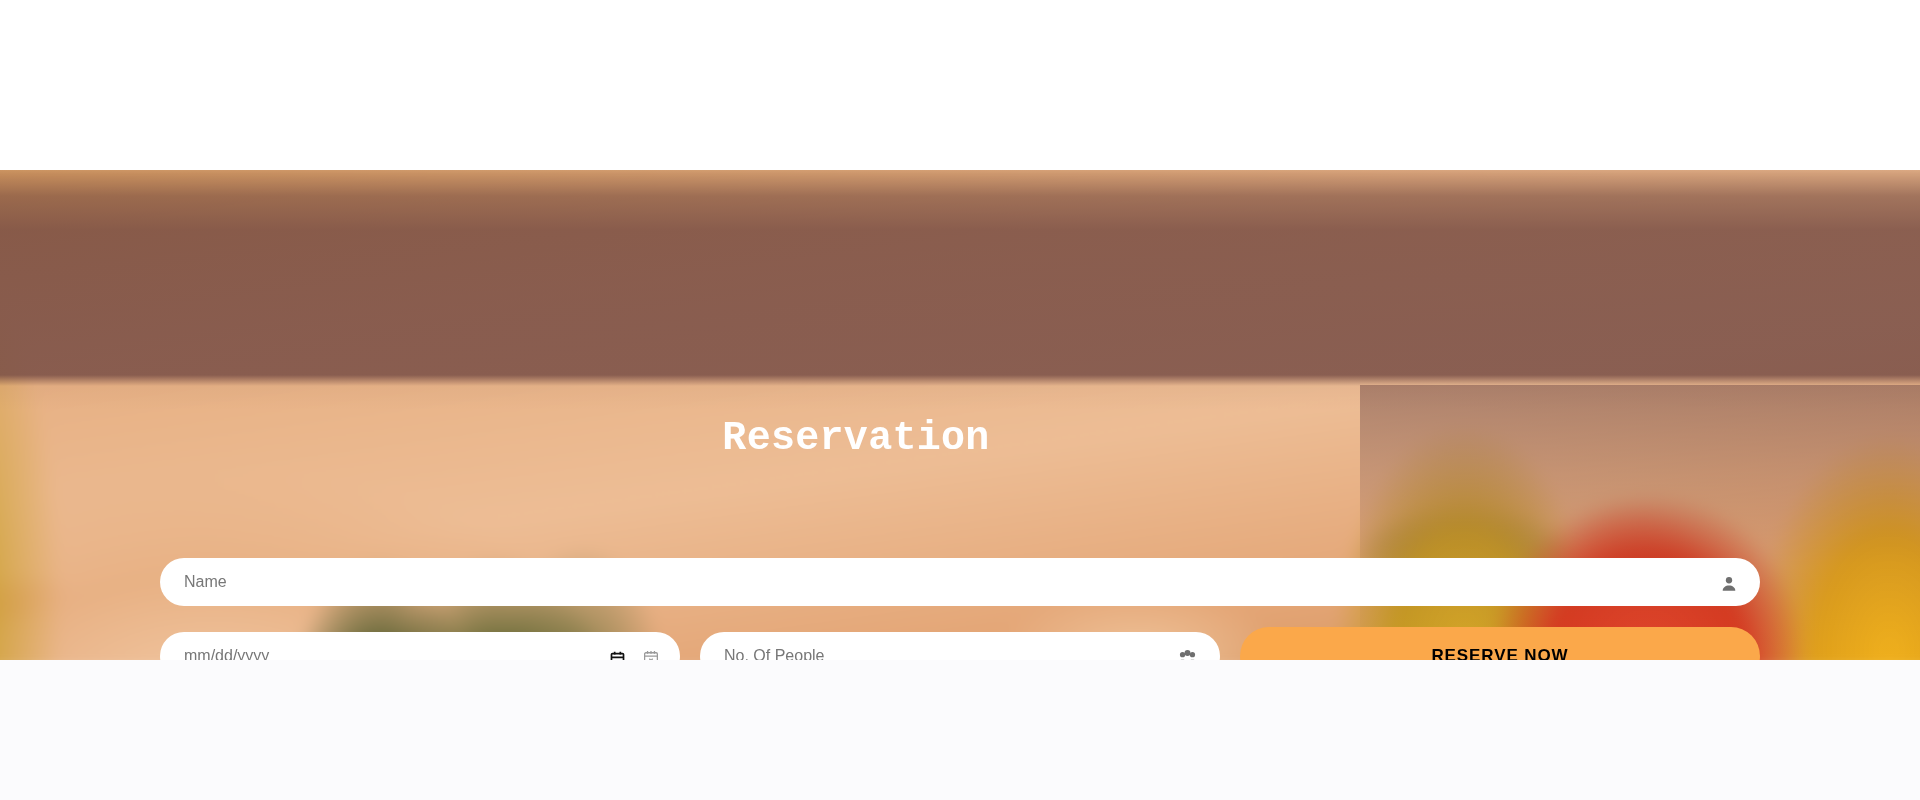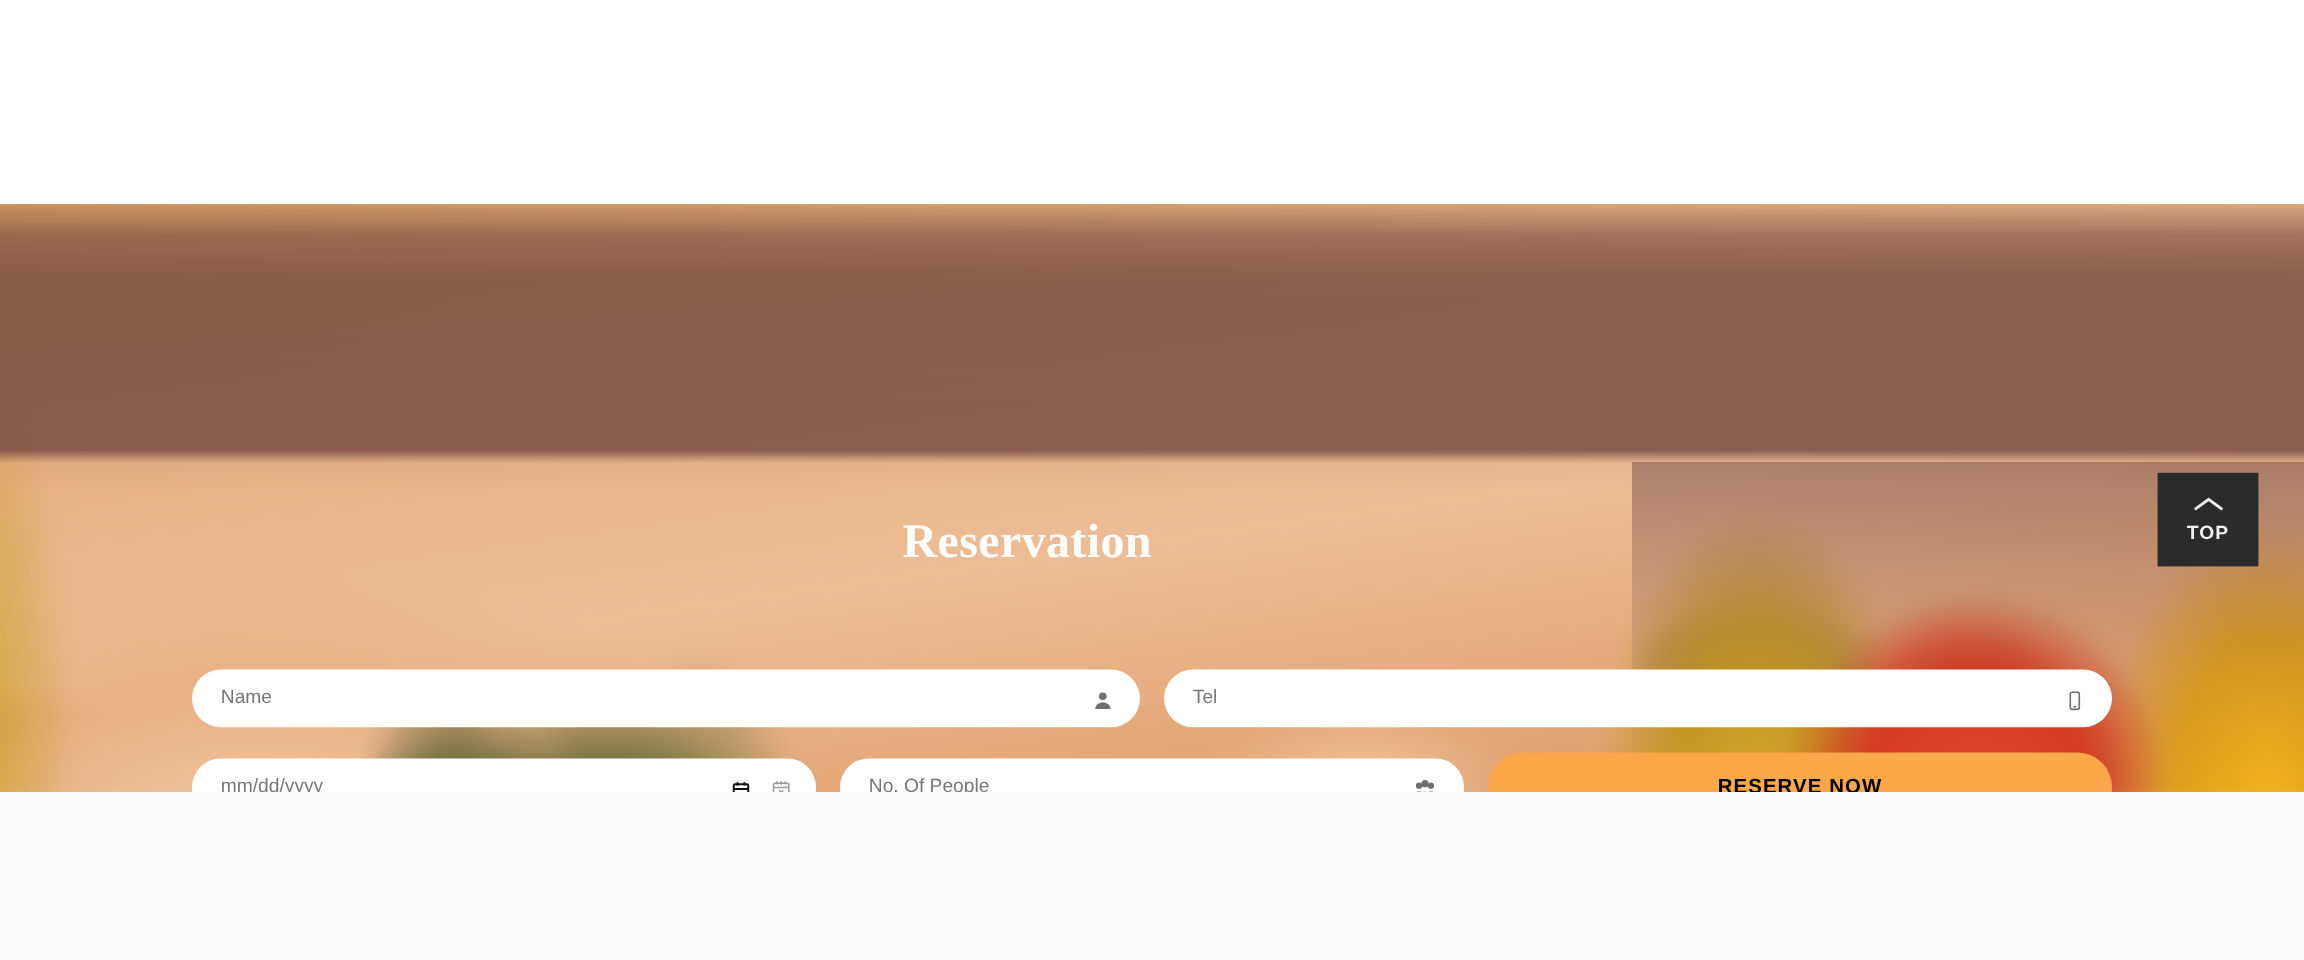--- a/index.html
+++ b/index.html
@@ -99,25 +99,25 @@
     background: linear-gradient(to bottom, rgba(120,80,74,0.55) 0px, rgba(120,80,74,0.30) 90px, rgba(120,80,74,0.10) 180px, rgba(120,80,74,0) 275px);
   }
 
   .hero-content {
     position: absolute;
     inset: 0;
   }
 
   .section-title {
     position: absolute;
-    top: 257px;
+    top: 246px;
     left: 0;
     width: 1712px;
     text-align: center;
-    font-family: Liberation Serif, serif;
+    font-family: Liberation Mono, monospace;
     font-size: 40px;
     font-weight: 700;
     letter-spacing: 0.3px;
     color: #ffffff;
   }
 
   
   .reservation-form {
     position: absolute;
     top: 388px;
@@ -261,29 +261,20 @@
           <div class="field">
             <input type="text" placeholder="Name" style="">
             <span class="field-icon">
               <svg width="18" height="18" viewBox="0 0 24 24" fill="currentColor" aria-hidden="true">
                 <circle cx="12" cy="7" r="4.2"></circle>
                 <path d="M3.6 21c0-4.3 3.8-7 8.4-7s8.4 2.7 8.4 7z"></path>
               </svg>
             </span>
           </div>
 
-          <div class="field">
-            <input type="text" placeholder="Tel" style="">
-            <span class="field-icon">
-              <svg width="18" height="18" viewBox="0 0 24 24" fill="none" stroke="currentColor" stroke-width="1.8" aria-hidden="true">
-                <rect x="7" y="2.5" width="10" height="19" rx="2"></rect>
-                <line x1="10.6" y1="18.6" x2="13.4" y2="18.6" stroke-width="1.6"></line>
-              </svg>
-            </span>
-          </div>
 
 
         </div>
 
         <div class="form-row">
 
           <div class="field date">
             <input type="text" placeholder="mm/dd/yyyy" style="">
             <span class="date-icons">
               <span class="calendar-picker-icon">
@@ -323,26 +314,18 @@
           </div>
 
           <button type="submit" class="reserve-button">RESERVE NOW</button>
 
         </div>
 
       </form>
 
     </div>
 
-    <div class="back-to-top">
-      <span class="chevron-up-icon">
-        <svg width="25" height="14" viewBox="0 0 26 14" fill="none" stroke="currentColor" stroke-width="2.6" stroke-linecap="round" stroke-linejoin="round" aria-hidden="true">
-          <polyline points="2,11 13,3 24,11"></polyline>
-        </svg>
-      </span>
-      <span class="top-label">TOP</span>
-    </div>
 
   </section>
 
   <div class="bottom-spacer"></div>
 
 </div>
 
 </body></html>

